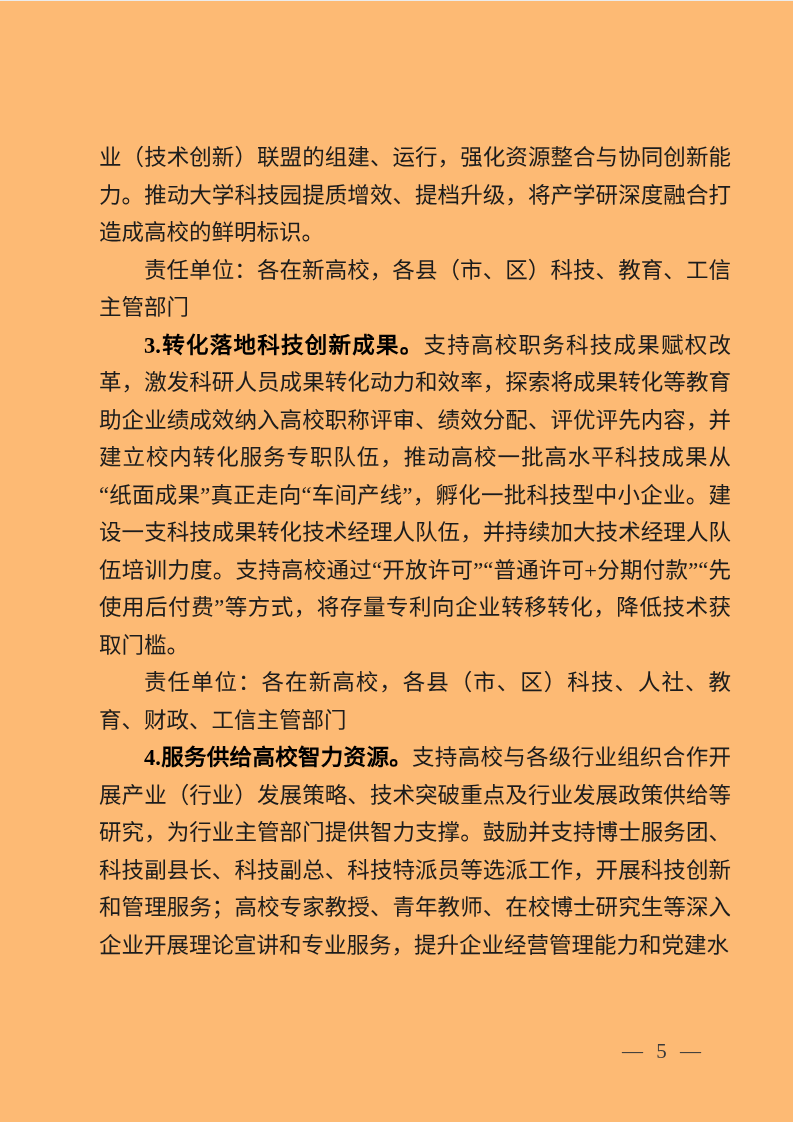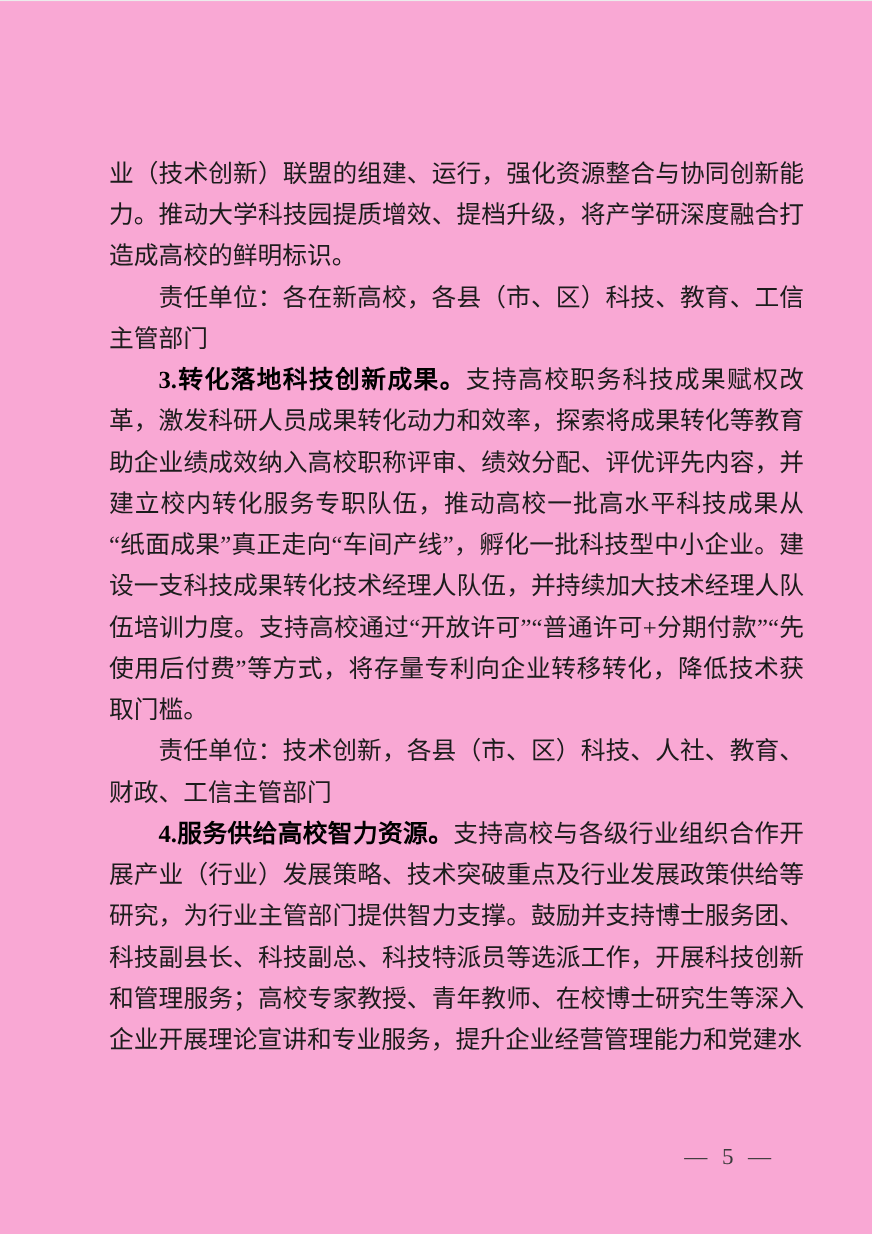--- a/index.html
+++ b/index.html
@@ -4,21 +4,21 @@
 <style>
   html, body {
     margin: 0;
     padding: 0;
     background: #ffffff;
   }
   .page {
     position: relative;
     width: 793px;
     height: 1122px;
-    background: #f9a8d4;
+    background: #fdba74;
     overflow: hidden;
     font-family: "Liberation Serif", "DejaVu Serif", serif;
     color: #1c1c1c;
     border-top: 1px solid #ececec;
     box-sizing: border-box;
   }
   .text-block {
     position: absolute;
     left: 99px;
     top: 138px;
@@ -58,21 +58,21 @@
 <div class="page">
 
   <div class="text-block">
 
     <p><span>业（技术创新）联盟的组建、运行，强化资源整合与协同创新能力。推动大学科技园提质增效、提档升级，将产学研深度融合打造成高校的鲜明标识。</span></p>
 
     <p class="indent"><span>责任单位：各在新高校，各县（市、区）科技、教育、工信主管部门</span></p>
 
     <p class="indent"><span class="para-lead">3.转化落地科技创新成果。</span><span>支持高校职务科技成果赋权改革，激发科研人员成果转化动力和效率，探索将成果转化等教育助企业绩成效纳入高校职称评审、绩效分配、评优评先内容，并建立校内转化服务专职队伍，推动高校一批高水平科技成果从“纸面成果”真正走向“车间产线”，孵化一批科技型中小企业。建设一支科技成果转化技术经理人队伍，并持续加大技术经理人队伍培训力度。支持高校通过“开放许可”“普通许可+分期付款”“先使用后付费”等方式，将存量专利向企业转移转化，降低技术获取门槛。</span></p>
 
-    <p class="indent"><span>责任单位：技术创新，各县（市、区）科技、人社、教育、财政、工信主管部门</span></p>
+    <p class="indent"><span>责任单位：各在新高校，各县（市、区）科技、人社、教育、财政、工信主管部门</span></p>
 
     <p class="indent"><span class="para-lead">4.服务供给高校智力资源。</span><span>支持高校与各级行业组织合作开展产业（行业）发展策略、技术突破重点及行业发展政策供给等研究，为行业主管部门提供智力支撑。鼓励并支持博士服务团、科技副县长、科技副总、科技特派员等选派工作，开展科技创新和管理服务；高校专家教授、青年教师、在校博士研究生等深入企业开展理论宣讲和专业服务，提升企业经营管理能力和党建水</span></p>
 
   </div>
 
   <div class="footer-page-number">— 5 —</div>
 
 </div>
 
 </body></html>

